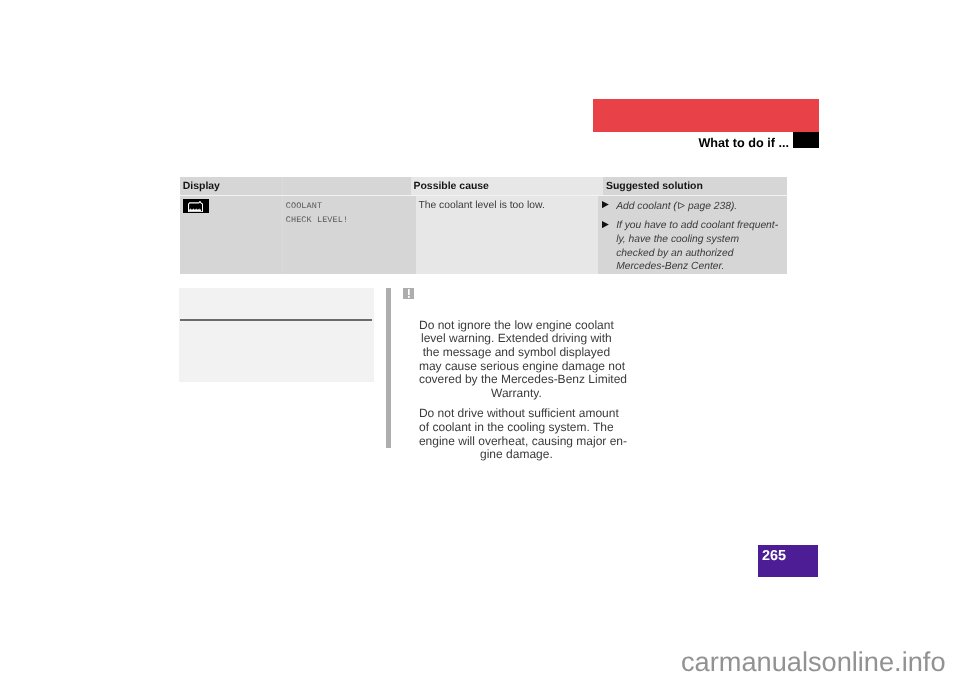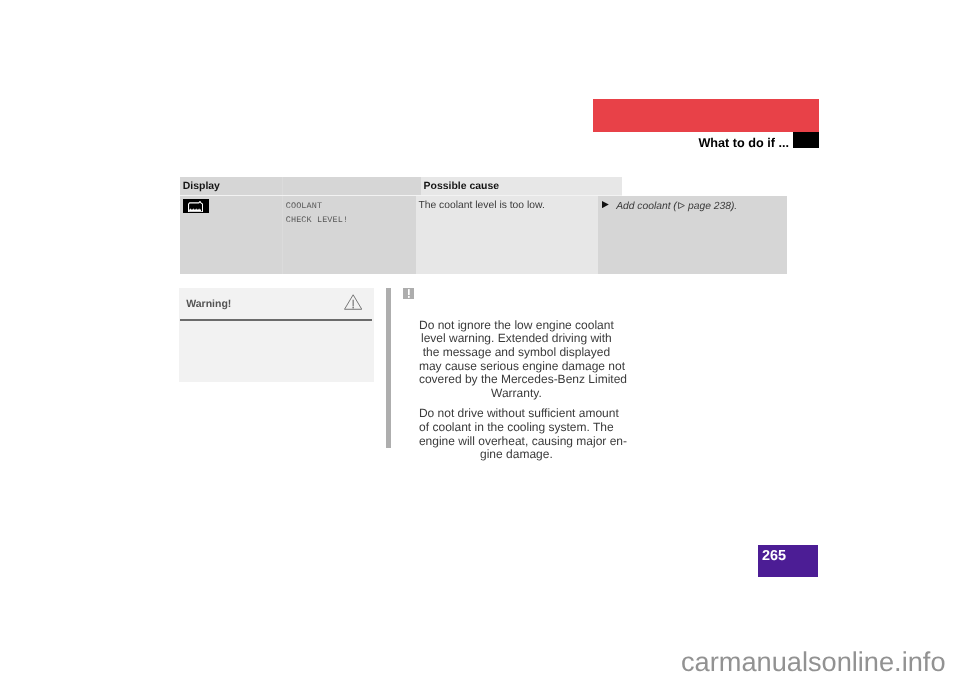--- a/index.html
+++ b/index.html
@@ -79,20 +79,21 @@
 
   <div class="hdr-bar"></div>
   <div class="hdr-bar-label">Practical hints</div>
   <div class="hdr-sub-label">What to do if ...</div>
   <div class="hdr-blk"></div>
 
   <div class="tbl">
     <div class="tbl-row">
       <div class="c1 dark th"><span>Display</span><span class="disp-sep-h"></span></div>
       <div class="c2 light th">Possible cause</div>
+      <div class="c3 dark th">Suggested solution</div>
     </div>
     <div class="tbl-row">
       <div class="c1 dark disp-cell">
         <div class="disp-sep"></div>
         <div class="disp-icon">
           <svg class="cool-svg" viewBox="0 0 151 114" width="15.1" height="11.4">
             <path d="M5.5 31 L16 18.5 H108 L120 5.5 L130 18.5 L145.5 31 V108.5 H5.5 Z" fill="none" stroke="#ffffff" stroke-width="11" stroke-linejoin="miter"></path>
             <path d="M11 86 h7 l6 -14 l6 14 h17 l6 -14 l6 14 h17 l6 -14 l6 14 h17 l6 -14 l6 14 h13 v17 h-119 z" fill="#ffffff"></path>
           </svg>
         </div>
@@ -108,34 +109,33 @@
         <div class="sol-list">
           <div class="sol-item">
             <span class="sol-bullet">
                 <svg viewBox="0 0 68 72" width="6.8" height="7.2">
                   <path d="M0 0 L68 36 L0 72 Z" fill="#121212"></path>
                 </svg>
               </span><span class="sol-text"><span>Add coolant (</span><svg class="pgref" viewBox="0 0 70 72" width="7" height="7.2">
                   <path d="M5 6 L64 36 L5 66 Z" fill="none" stroke="#424242" stroke-width="8.5" stroke-linejoin="miter"></path>
                 </svg><span> page 238).</span></span>
           </div>
+          <div class="sol-item">
+            <span class="sol-bullet">
+                <svg viewBox="0 0 68 72" width="6.8" height="7.2">
+                  <path d="M0 0 L68 36 L0 72 Z" fill="#121212"></path>
+                </svg>
+              </span><span class="sol-text"><span>If you have to add coolant frequent-</span><br><span>ly, have the cooling system</span><br><span>checked by an authorized</span><br><span>Mercedes-Benz Center.</span></span>
+          </div>
         </div>
       </div>
     </div>
   </div>
 
   <div class="warnbox">
-    <div class="warn-head">
-      <div class="warn-title">Warning!</div>
-      <svg class="warn-tri" viewBox="0 0 183 161" width="18.3" height="16.1">
-        <path d="M91.5 8 L178 153 H5 Z" fill="none" stroke="#6a6a6a" stroke-width="9" stroke-linejoin="round"></path>
-        <rect x="86" y="57" width="11" height="67" rx="1" fill="#6a6a6a"></rect>
-        <rect x="86" y="131" width="11" height="15" rx="1" fill="#6a6a6a"></rect>
-      </svg>
-    </div>
     <div class="warn-rule"></div>
   </div>
 
   <div class="noticebar"></div>
   <div class="notice">
     <div class="notice-icon">
       <svg viewBox="0 0 117 108" width="11.7" height="10.8">
         <rect x="50" y="11" width="17" height="60" fill="#ffffff"></rect>
         <rect x="50" y="80" width="17" height="19" fill="#ffffff"></rect>
       </svg>

